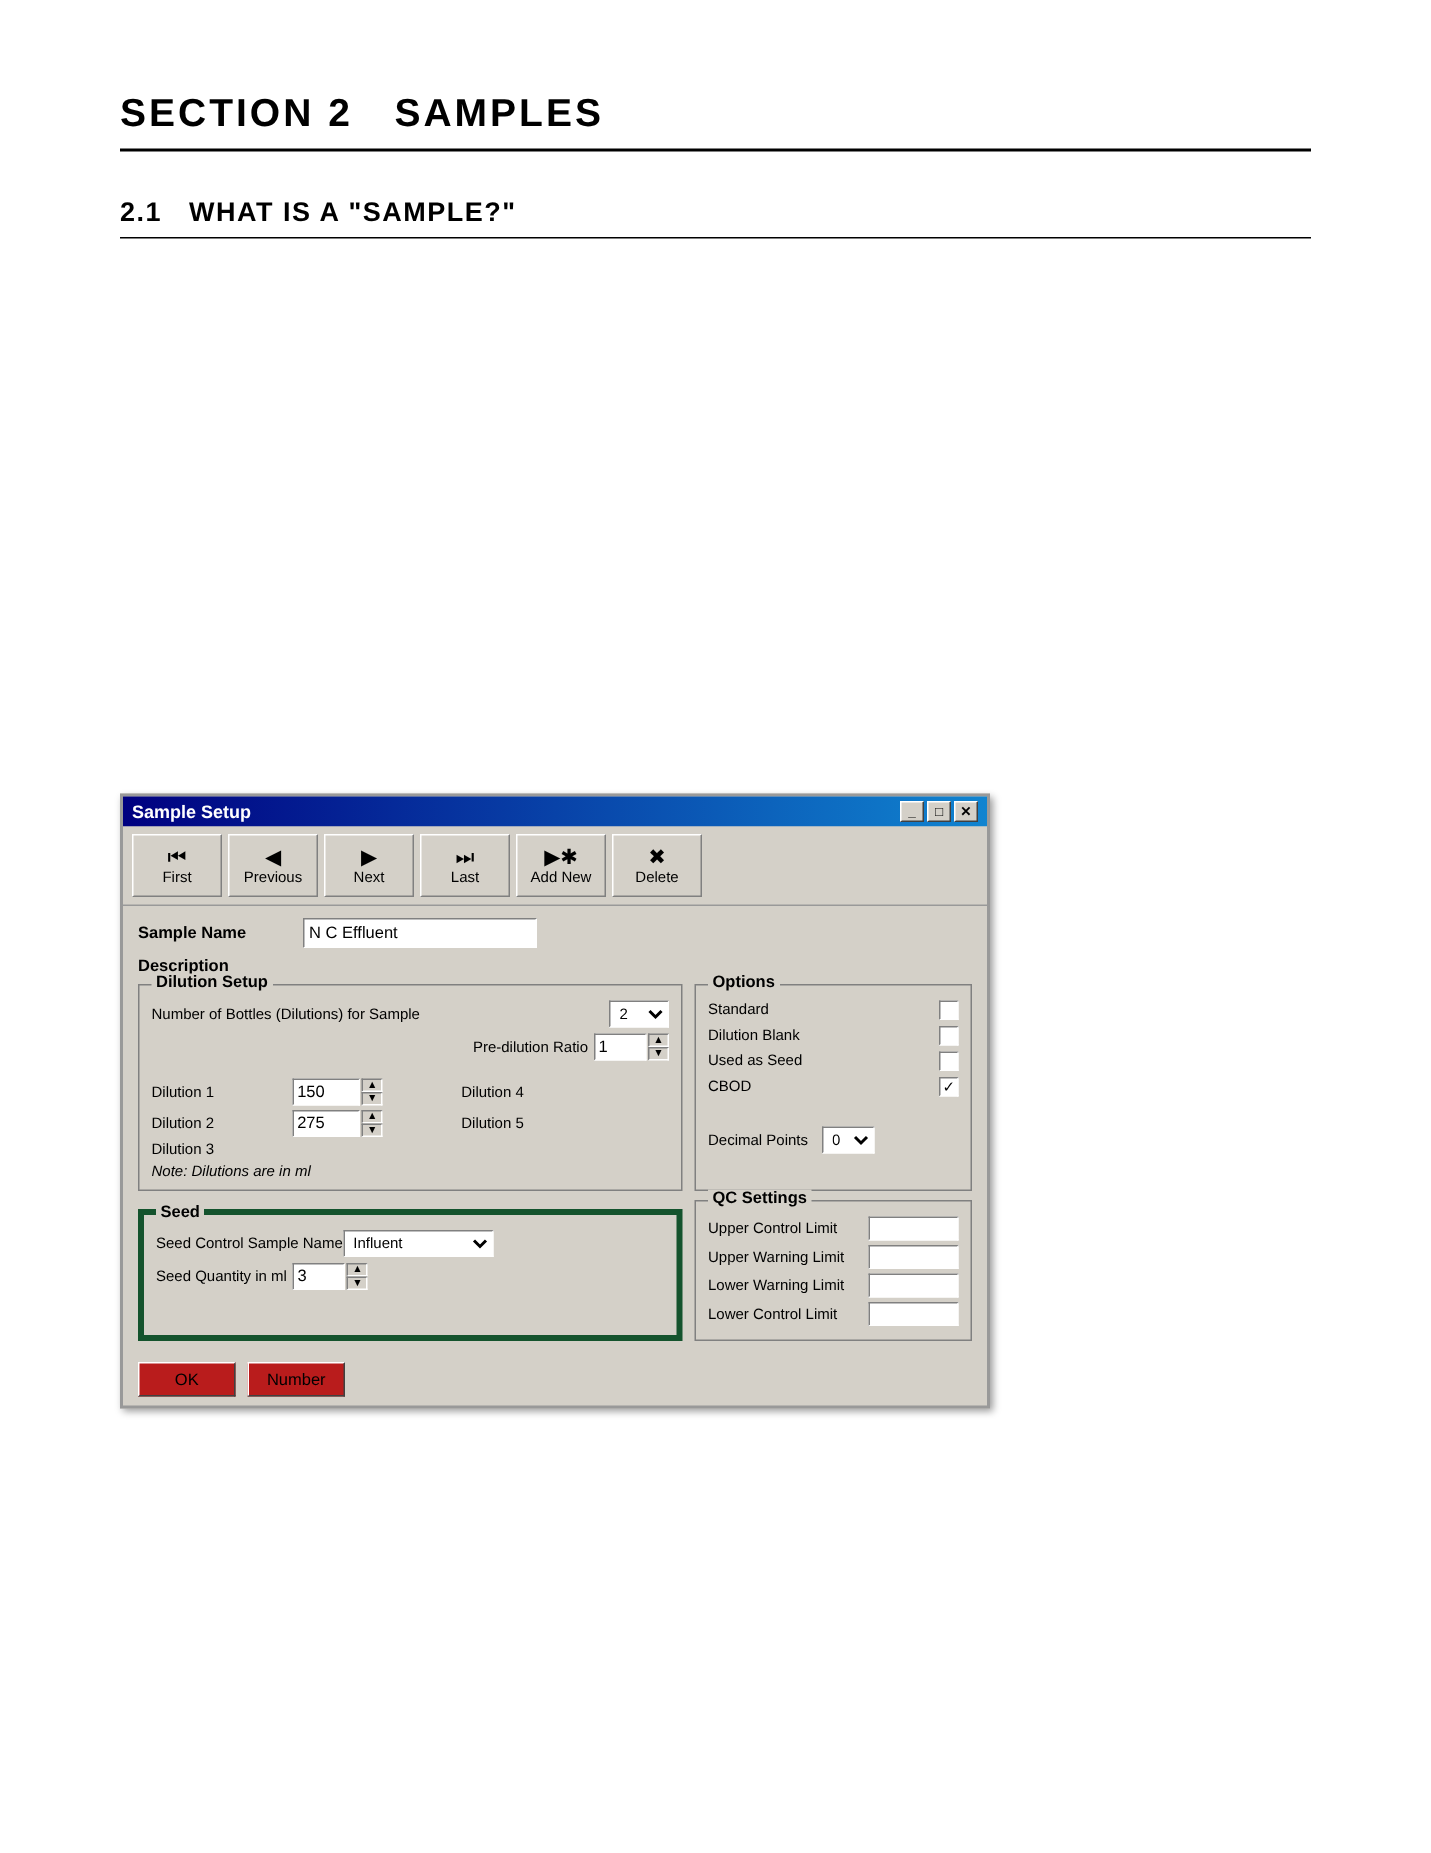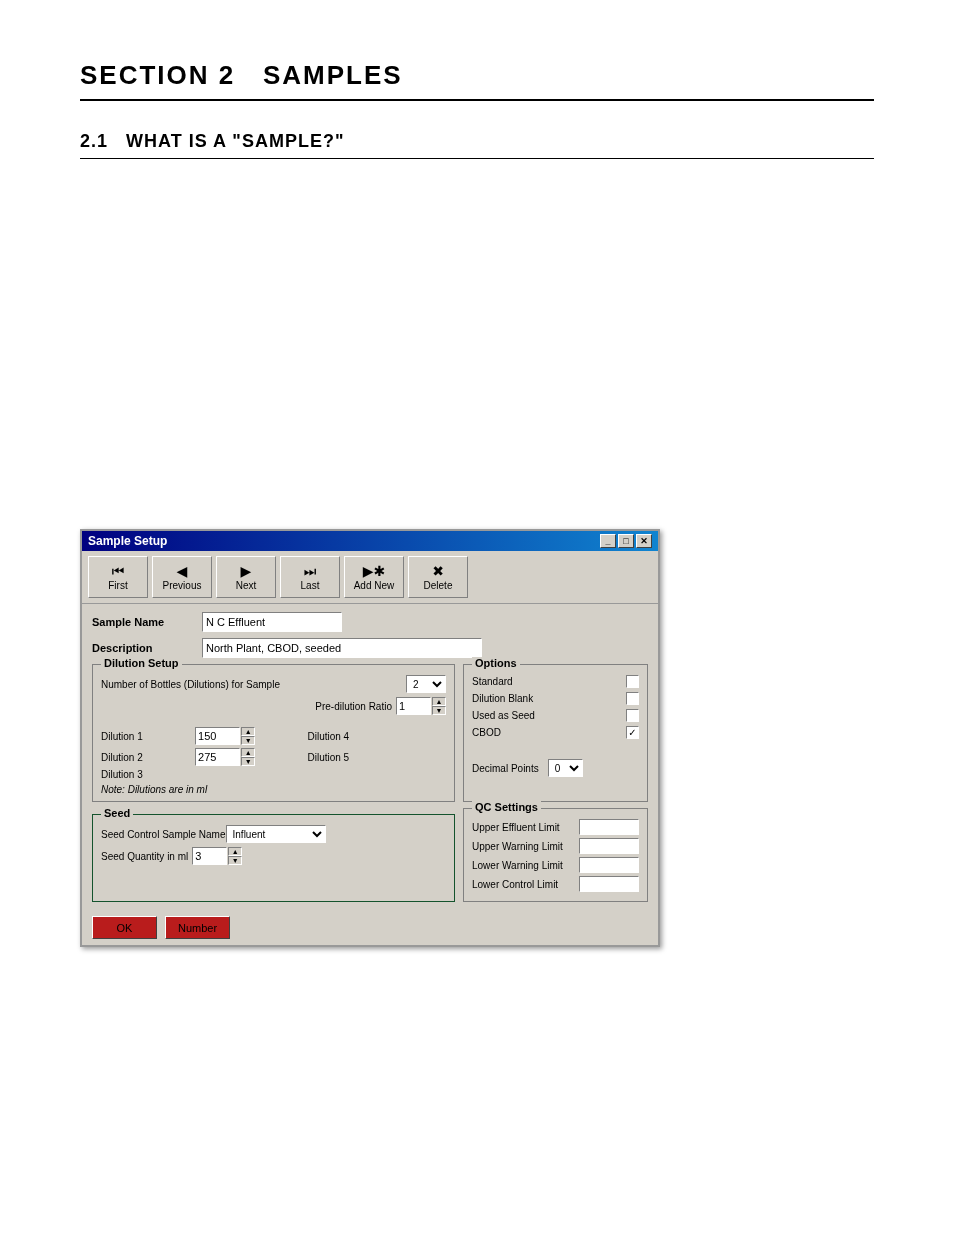--- a/index.html
+++ b/index.html
@@ -129,21 +129,21 @@
       border: 1px solid #808080;
       border-right-color: #fff;
       border-bottom-color: #fff;
       background: #fff;
       padding: 1px 3px;
       font-size: 11px;
       height: 20px;
     }
 
     .field-input-name {
-      width: 140px;
+      width: 156px;
     }
 
     .field-input-desc {
       width: 280px;
     }
 
     .group-container {
       display: flex;
       gap: 8px;
       margin-top: 4px;
@@ -280,21 +280,21 @@
 
     .decimal-row {
       display: flex;
       align-items: center;
       gap: 5px;
       margin-top: 20px;
       font-size: 11px;
     }
 
     .seed-section {
-      border: 1px solid #14532d;
+      border: 4px solid #14532d;
       padding: 6px 8px;
       position: relative;
       margin-top: 6px;
       background: #d4d0c8;
     }
 
     .qc-section {
       border: 1px solid #808080;
       padding: 6px 8px;
       position: relative;
@@ -405,21 +405,20 @@
 
   <div class="dialog-body">
 
     <div class="field-row">
       <span class="field-label">Sample Name</span>
       <input type="text" class="field-input field-input-name" value="N C Effluent" style="">
     </div>
 
     <div class="field-row">
       <span class="field-label">Description</span>
-      <input type="text" class="field-input field-input-desc" value="North Plant, CBOD, seeded" style="">
     </div>
 
     <div class="group-container">
 
       <div class="group-box group-box-left">
         <span class="group-title">Dilution Setup</span>
         <div class="group-content">
 
           <div class="inner-row">
             <span class="inner-label" style="flex:1">Number of Bottles (Dilutions) for Sample</span>
@@ -527,21 +526,21 @@
             </div>
           </div>
         </div>
       </div>
 
       <div class="qc-section qc-right">
         <span class="group-title">QC Settings</span>
         <div class="group-content">
 
           <div class="qc-row">
-            <span class="inner-label" style="flex:1">Upper Effluent Limit</span>
+            <span class="inner-label" style="flex:1">Upper Control Limit</span>
             <input type="text" class="qc-input" style="">
           </div>
 
           <div class="qc-row">
             <span class="inner-label" style="flex:1">Upper Warning Limit</span>
             <input type="text" class="qc-input" style="">
           </div>
 
           <div class="qc-row">
             <span class="inner-label" style="flex:1">Lower Warning Limit</span>

